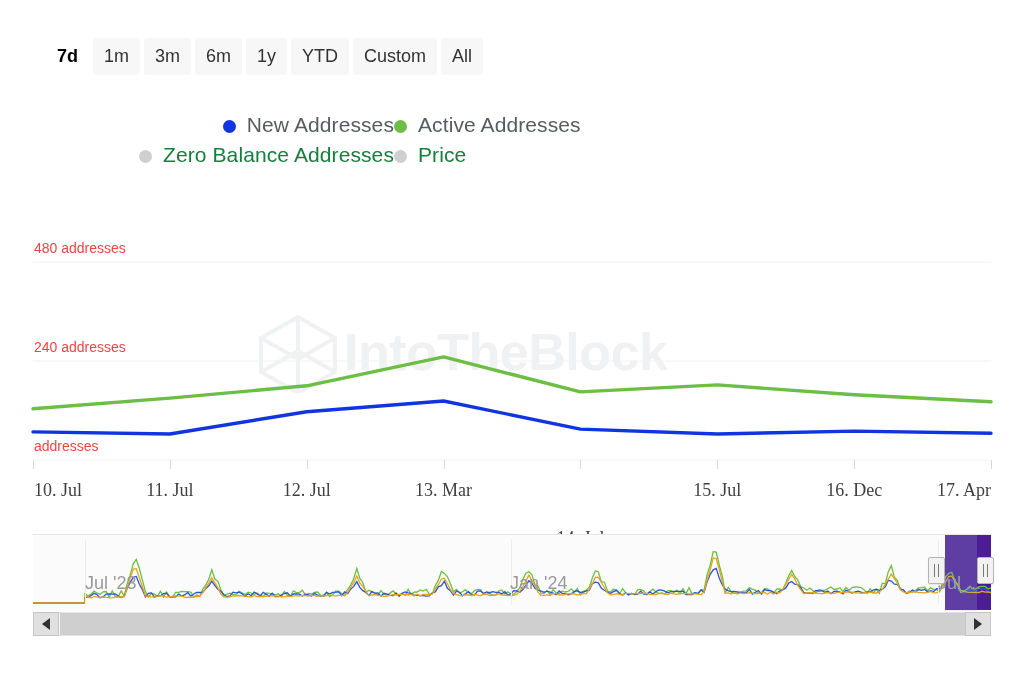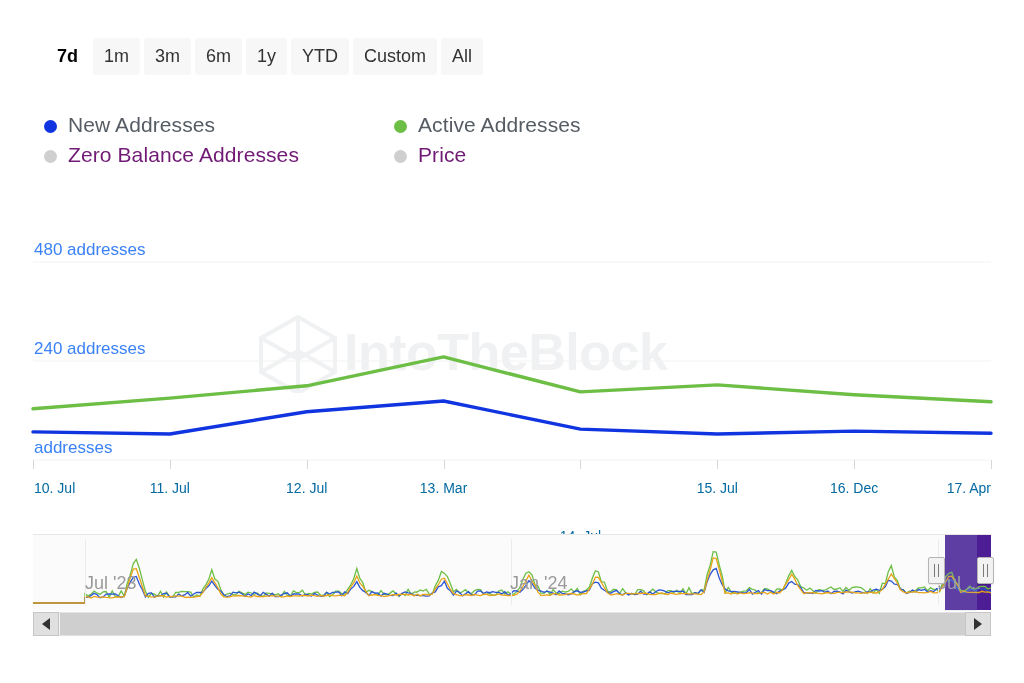--- a/index.html
+++ b/index.html
@@ -52,61 +52,63 @@
     left: 44px; top: 110px;
     width: 640px;
   }
   .legend-row { display: flex; align-items: baseline; }
   .legend-item {
     display: flex;
     align-items: center;
     gap: 11px;
     cursor: pointer;
     padding: 3px 0;
+    justify-content: flex-end;
   }
   .legend-item.slot-a { width: 350px; }
   .legend-dot {
     width: 13px; height: 13px;
     border-radius: 50%;
     flex: 0 0 auto;
     display: inline-block;
     position: relative;
     top: 1px;
   }
   .legend-label {
     font-size: 21px;
     color: #555c63;
     white-space: nowrap;
     letter-spacing: 0.1px;
   }
   .legend-item.is-off .legend-dot { background: #cfcfcf !important; }
-  .legend-item.is-off .legend-label { color: #701a75; }
+  .legend-item.is-off .legend-label { color: #15803d; }
 
   
   #chart-area {
     position: absolute;
     left: 0; top: 200px;
     width: 1024px; height: 305px;
   }
   #plot-svg { position: absolute; left: 0; top: 0; }
 
   .y-label {
     position: absolute;
     left: 34px;
-    font-size: 17px;
-    color: #3b82f6;
+    font-size: 14px;
+    color: #ef4444;
     white-space: nowrap;
   }
 
   .x-label {
     position: absolute;
-    font-size: 14px;
-    color: #0369a1;
+    font-size: 18px;
+    color: #404040;
     white-space: nowrap;
     transform: translateX(-50%);
+    font-family: Liberation Serif, serif;
   }
 
   
   #watermark {
     position: absolute;
     left: 255px; top: 312px;
     width: 520px; height: 80px;
     display: flex;
     align-items: center;
     gap: 3px;

